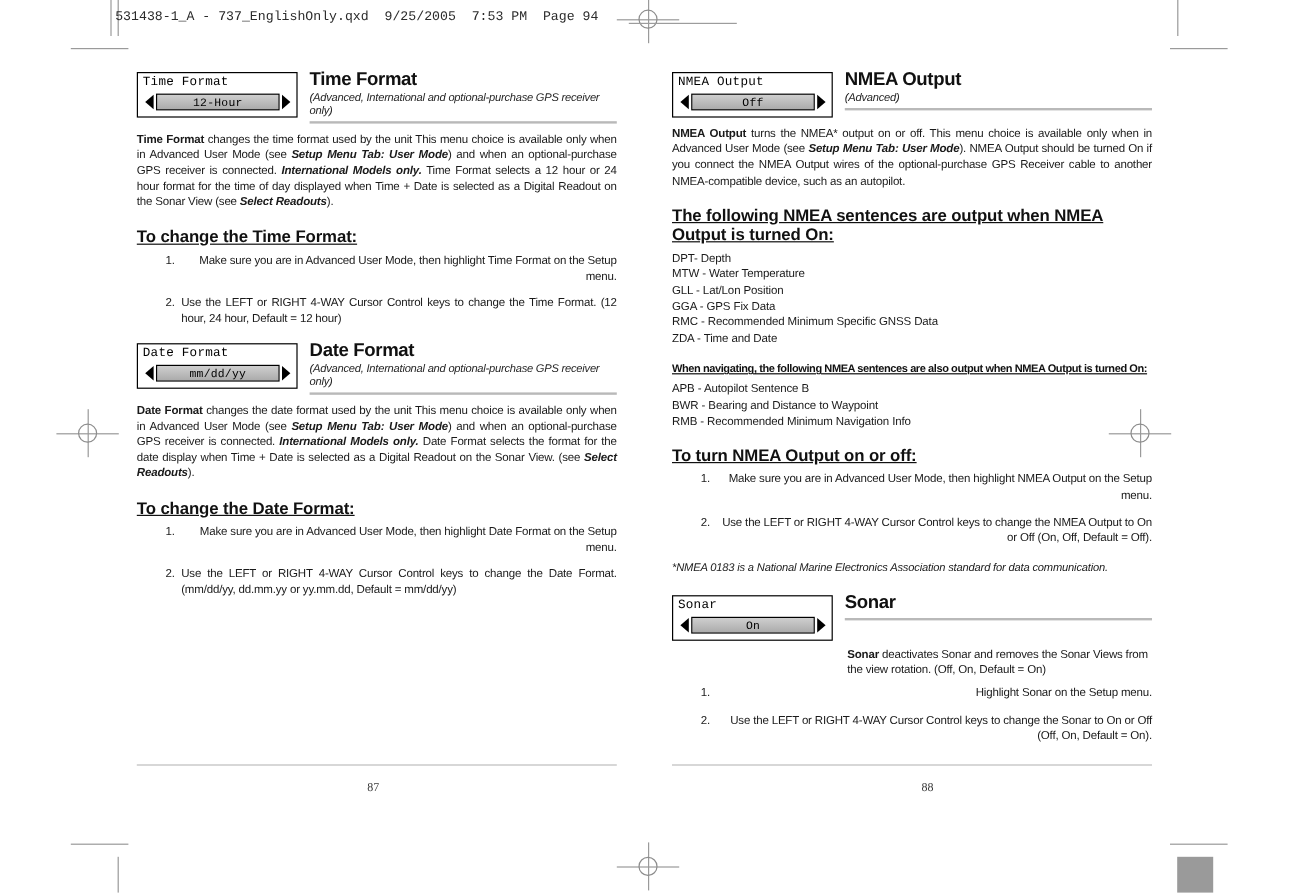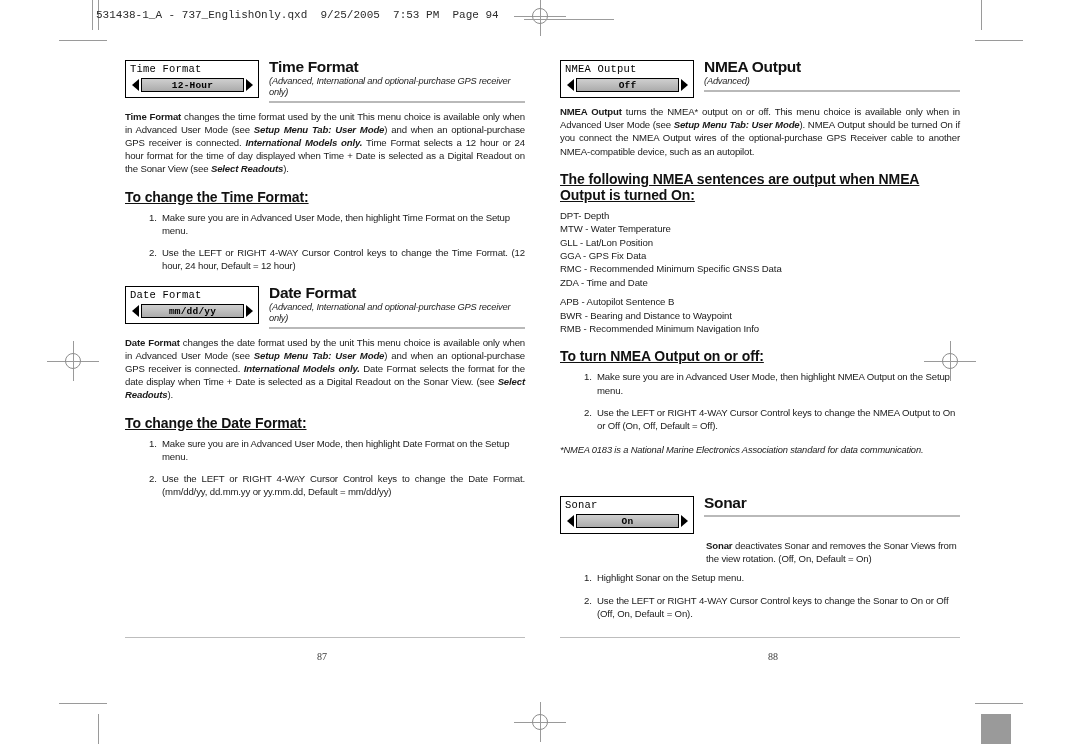--- a/index.html
+++ b/index.html
@@ -54,21 +54,21 @@
     background: #9c9c9c;
   }
 
   
   .page {
     position: absolute;
     top: 44px;
     width: 420px;
     height: 650px;
   }
-  .page.left  { left: 125px; }
+  .page.left  { left: 114px; }
   .page.right { left: 560px; }
 
   .page-footer-rule {
     position: absolute; bottom: 56px; left: 0; width: 400px;
     height: 1.2px; background: #bdbdbd;
   }
   .page.right .page-footer-rule { width: 400px; }
   .page-number {
     position: absolute; bottom: 32px;
     font-size: 10px; color: #3a3a3a;
@@ -119,21 +119,21 @@
   }
   .arrow-left  { border-right: 7px solid #000; }
   .arrow-right { border-left: 7px solid #000; }
   .widget-value {
     flex: 1 1 auto;
     border: 1.4px solid #000;
     background: linear-gradient(#cfcfcf, #ababab);
     text-align: center;
     font-family: "Liberation Mono", monospace;
     font-size: 9.5px;
-    font-weight: bold;
+    font-weight: normal;
     color: #000;
     line-height: 13px;
     height: 14px;
     letter-spacing: 0.2px;
     overflow: hidden;
   }
 
   
   .head-text { flex: 1 1 auto; padding-left: 10px; }
   .sec-title {
@@ -187,20 +187,21 @@
     counter-reset: stp;
   }
   ol.steps li {
     position: relative;
     font-size: 9.6px;
     line-height: 13.2px;
     margin-bottom: 9px;
     letter-spacing: -0.15px;
     counter-increment: stp;
     padding-left: 13px;
+    text-align: right;
   }
   ol.steps li::before {
     content: counter(stp) ".";
     position: absolute; left: 0; top: 0;
     font-size: 9.6px;
   }
   ol.steps li.justify { text-align: justify; }
 
   .plain-list {
     margin-top: 6px;
@@ -353,20 +354,21 @@
     <span class="subhead">The following NMEA sentences are output when NMEA Output is turned On:</span>
     <div class="plain-list">
       <div>DPT- Depth</div>
       <div>MTW - Water Temperature</div>
       <div>GLL - Lat/Lon Position</div>
       <div>GGA - GPS Fix Data</div>
       <div>RMC - Recommended Minimum Specific GNSS Data</div>
       <div>ZDA - Time and Date</div>
     </div>
 
+    <span class="subhead" style="font-size:9.2px;letter-spacing:-0.35px;">When navigating, the following NMEA sentences are also output when NMEA Output is turned On:</span>
     <div class="plain-list">
       <div>APB - Autopilot Sentence B</div>
       <div>BWR - Bearing and Distance to Waypoint</div>
       <div>RMB - Recommended Minimum Navigation Info</div>
     </div>
 
     <span class="subhead">To turn NMEA Output on or off:</span>
     <ol class="steps">
       <li>Make sure you are in Advanced User Mode, then highlight NMEA Output on the Setup menu.</li>
       <li>Use the LEFT or RIGHT 4-WAY Cursor Control keys to change the NMEA Output to On or Off (On, Off, Default = Off).</li>

